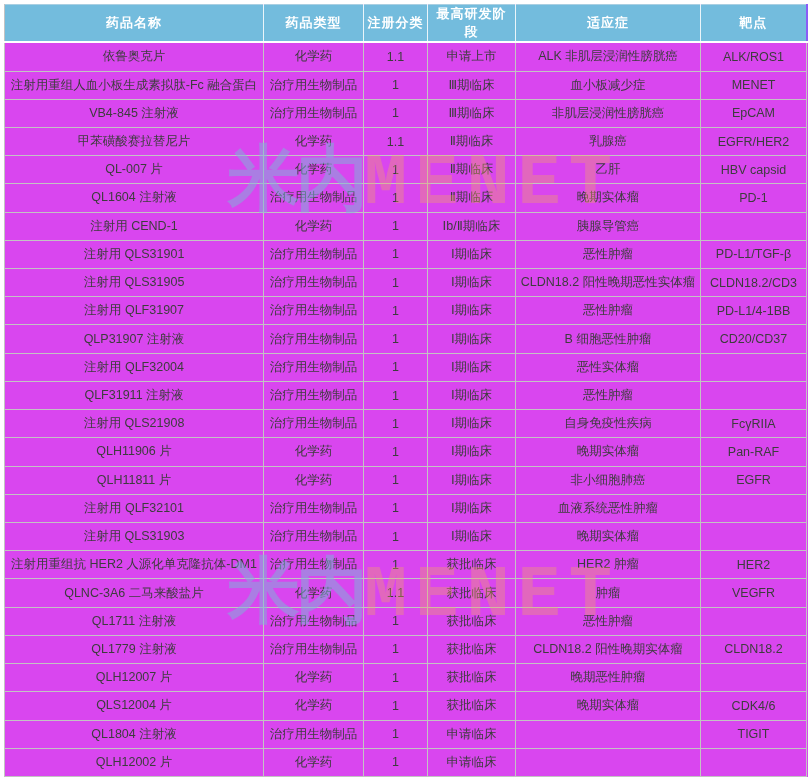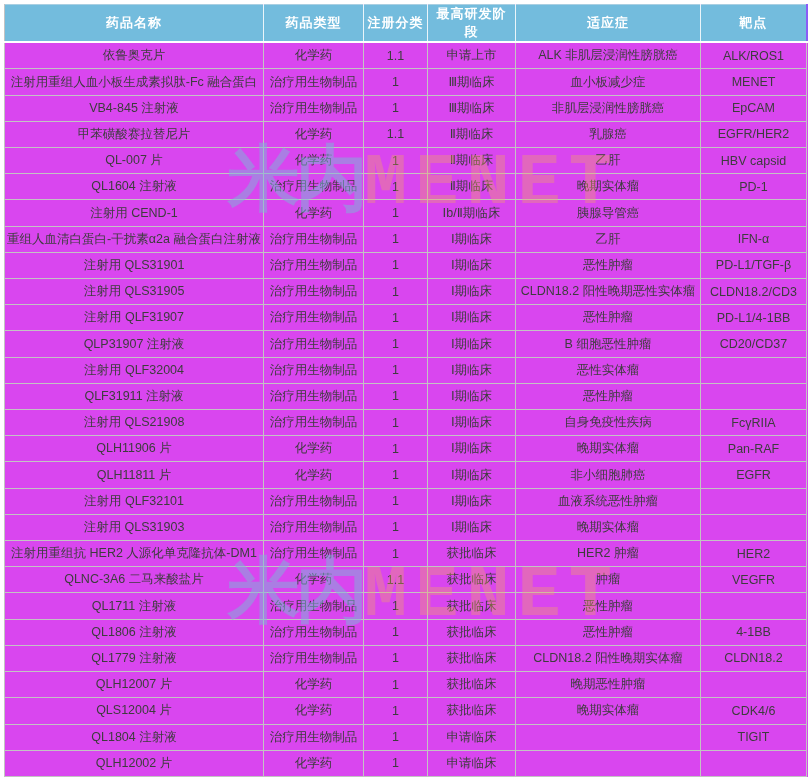--- a/index.html
+++ b/index.html
@@ -148,28 +148,20 @@
     </tr>
         <tr>
       <td>注射用 CEND-1</td>
       <td>化学药</td>
       <td>1</td>
       <td>Ⅰb/Ⅱ期临床</td>
       <td>胰腺导管癌</td>
       <td></td>
     </tr>
         <tr>
-      <td>重组人血清白蛋白-干扰素α2a 融合蛋白注射液</td>
-      <td>治疗用生物制品</td>
-      <td>1</td>
-      <td>Ⅰ期临床</td>
-      <td>乙肝</td>
-      <td>IFN-α</td>
-    </tr>
-        <tr>
       <td>注射用 QLS31901</td>
       <td>治疗用生物制品</td>
       <td>1</td>
       <td>Ⅰ期临床</td>
       <td>恶性肿瘤</td>
       <td>PD-L1/TGF-β</td>
     </tr>
         <tr>
       <td>注射用 QLS31905</td>
       <td>治疗用生物制品</td>
@@ -268,28 +260,20 @@
     </tr>
         <tr>
       <td>QL1711 注射液</td>
       <td>治疗用生物制品</td>
       <td>1</td>
       <td>获批临床</td>
       <td>恶性肿瘤</td>
       <td></td>
     </tr>
         <tr>
-      <td>QL1806 注射液</td>
-      <td>治疗用生物制品</td>
-      <td>1</td>
-      <td>获批临床</td>
-      <td>恶性肿瘤</td>
-      <td>4-1BB</td>
-    </tr>
-        <tr>
       <td>QL1779 注射液</td>
       <td>治疗用生物制品</td>
       <td>1</td>
       <td>获批临床</td>
       <td>CLDN18.2 阳性晚期实体瘤</td>
       <td>CLDN18.2</td>
     </tr>
         <tr>
       <td>QLH12007 片</td>
       <td>化学药</td>

